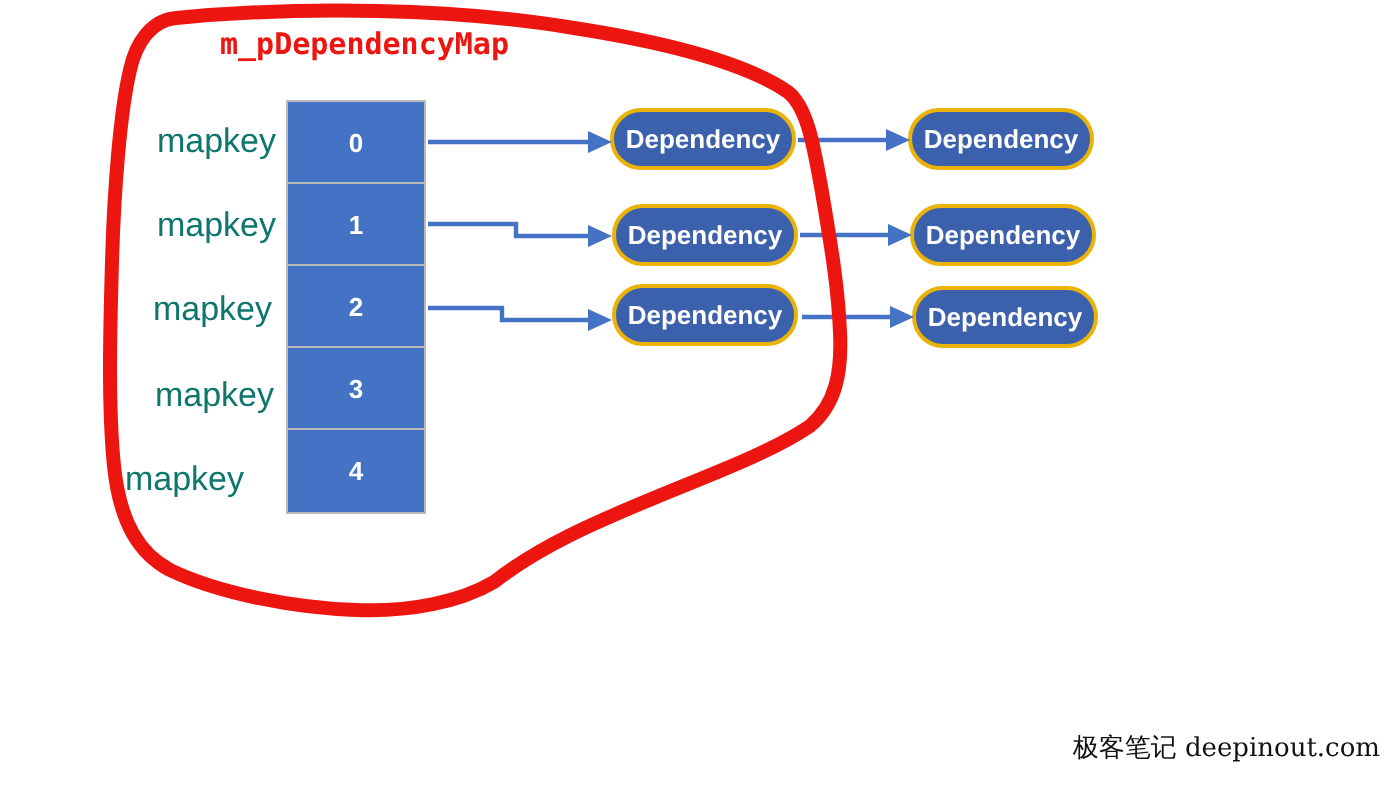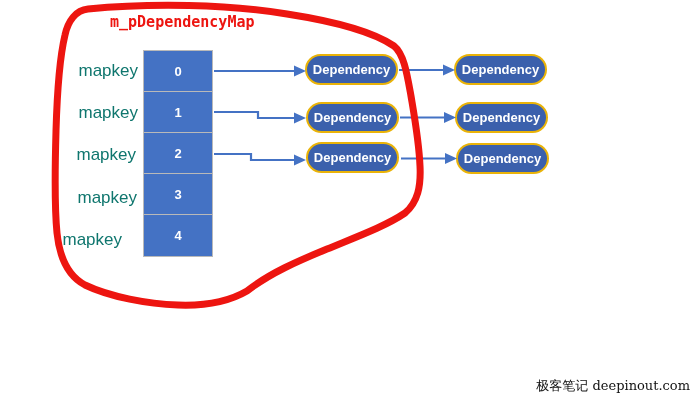--- a/index.html
+++ b/index.html
@@ -42,21 +42,21 @@
   .n1-1{left:306px;top:102px;}
   .n1-2{left:306px;top:142px;}
   .n2-0{left:454px;top:54px;}
   .n2-1{left:455px;top:102px;}
   .n2-2{left:456px;top:143px;}
   .overlay{
     position:absolute;left:0;top:0;width:696px;height:403px;
     pointer-events:none;
   }
   .watermark{
-    position:absolute;right:6px;bottom:8px;
+    position:absolute;right:6px;bottom:20px;
     font-family:"DejaVu Serif",serif;font-size:13px;color:#111111;
     white-space:nowrap;
   }
 </style>
 </head>
 <body>
 
 <div class="canvas">
 
   <div class="title">m_pDependencyMap</div>

